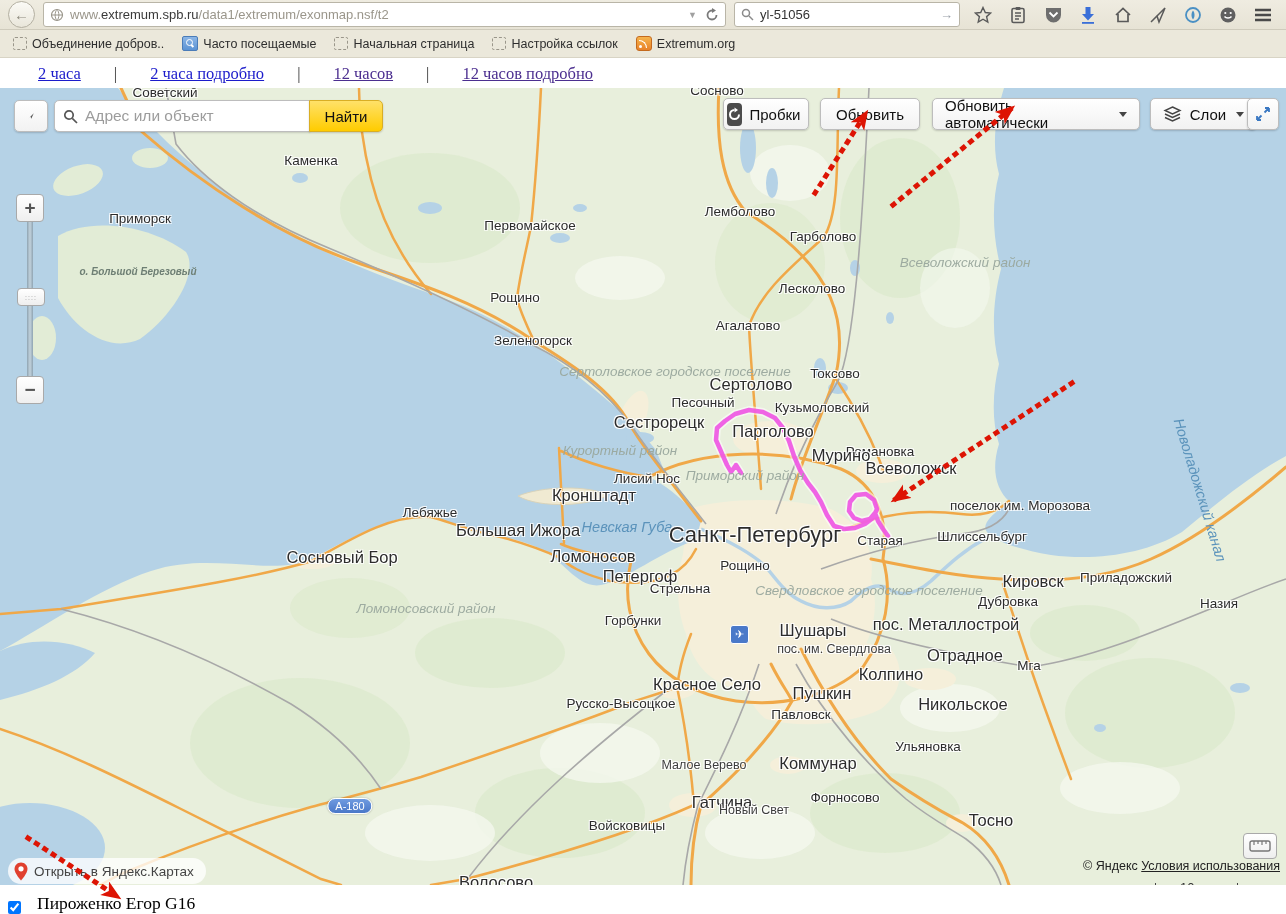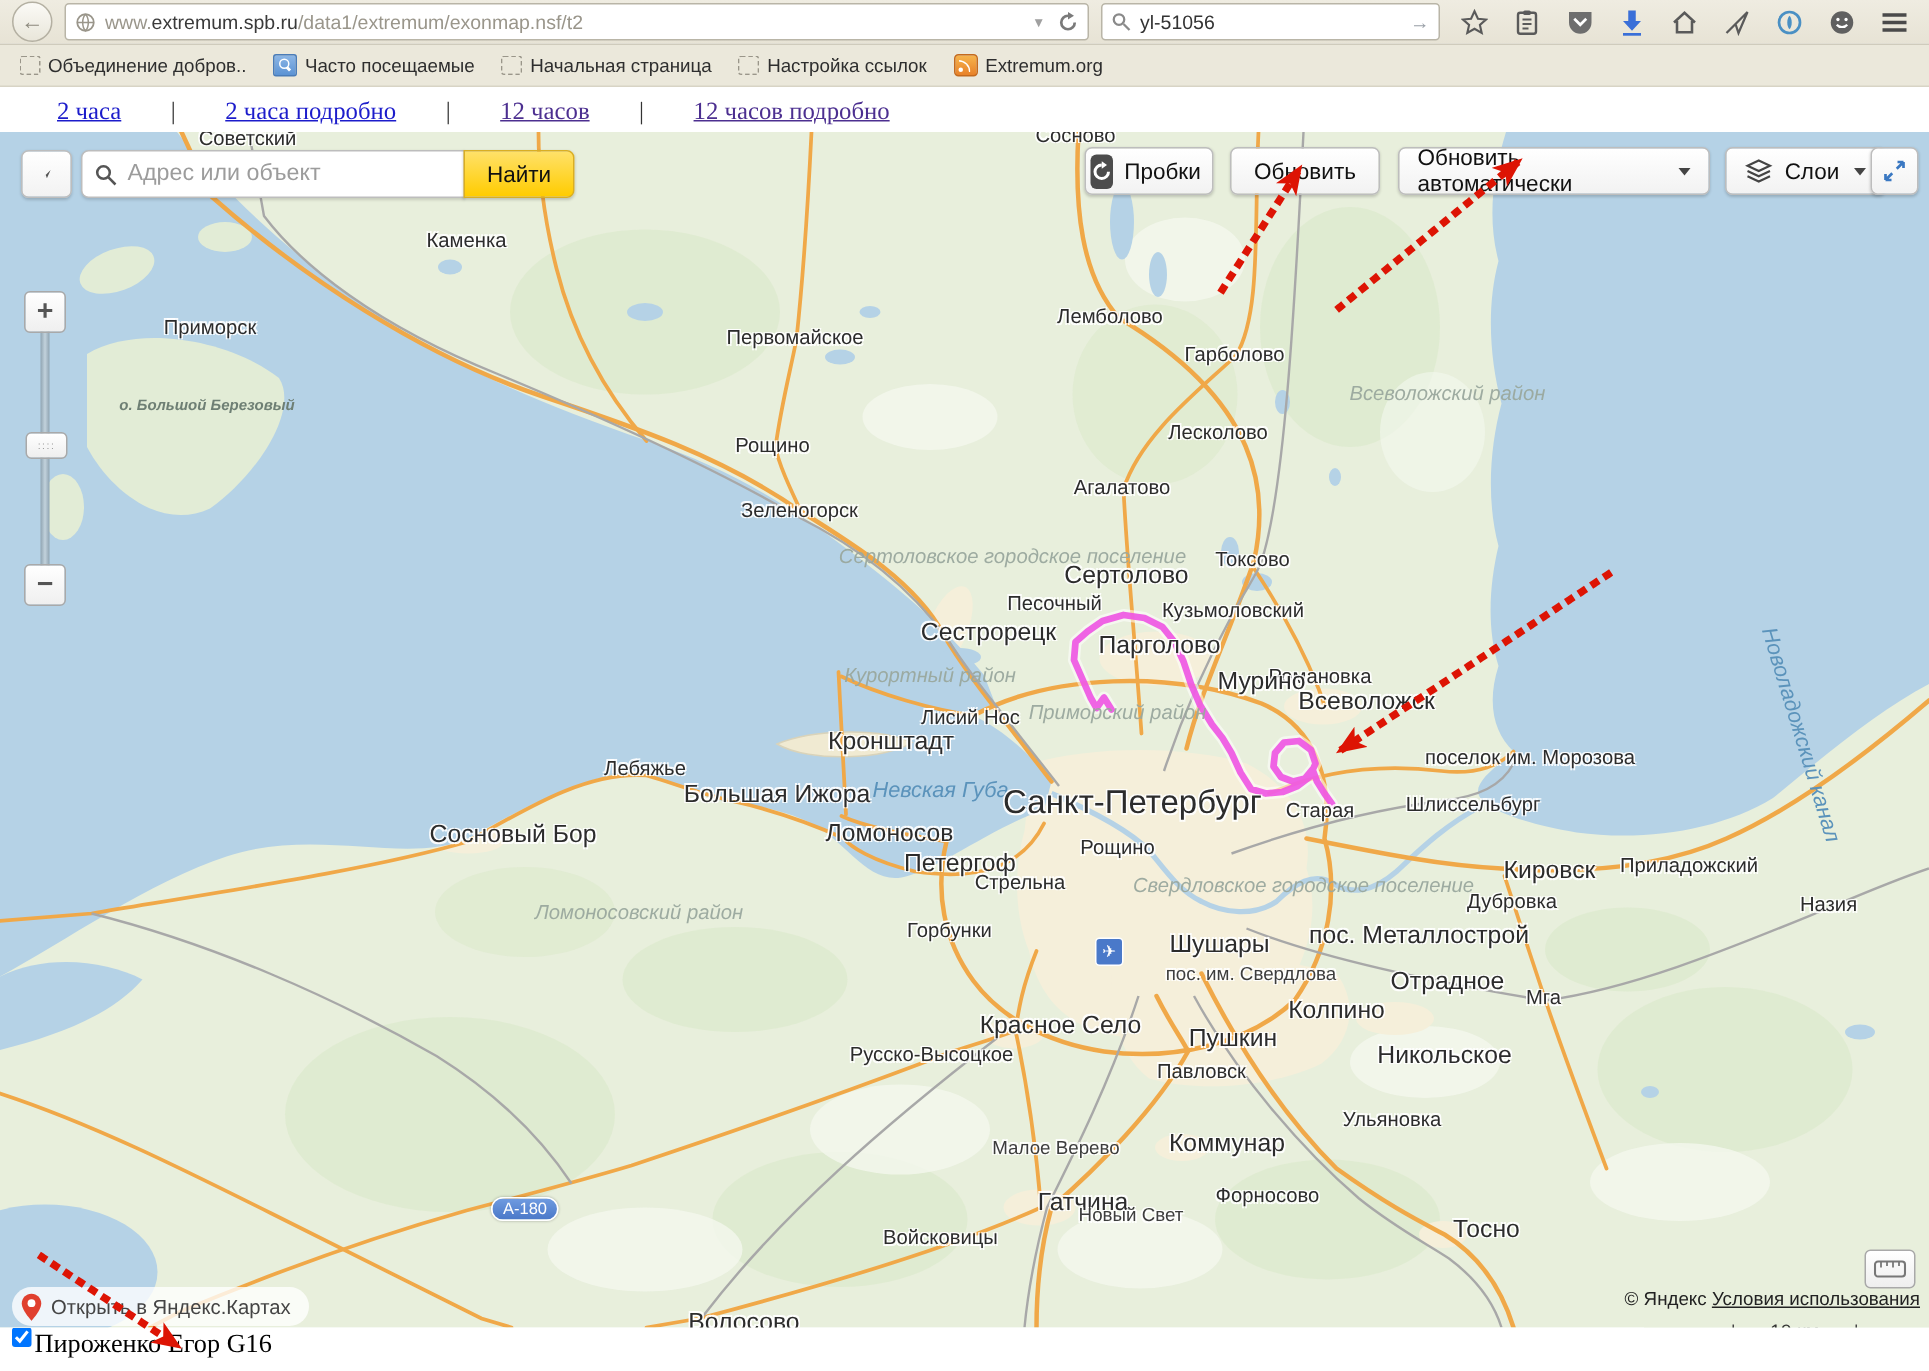--- a/index.html
+++ b/index.html
@@ -72,21 +72,21 @@
 
   #open-yandex{left:8px;top:770px;height:26px;display:flex;align-items:center;gap:6px;background:rgba(255,255,255,.78);border-radius:13px;padding:0 12px 0 6px;font-size:13.5px;color:#444;cursor:pointer;}
   #scalebar{left:1155px;top:748px;display:flex;align-items:center;color:#333;font-size:13px;gap:4px;margin-top:44px;}
   .scale-tick{width:1px;height:9px;background:#444;}
   .scale-line{width:16px;height:1px;background:#444;}
   #ruler-btn{left:1243px;top:745px;width:32px;height:24px;background:linear-gradient(#fff,#eee);border:1px solid #a9a9a9;border-radius:4px;display:flex;align-items:center;justify-content:center;cursor:pointer;}
   #map-copyright{left:0;top:771px;width:1280px;text-align:right;font-size:12.5px;color:#222;}
   #terms-link{text-decoration:underline;color:#222;cursor:pointer;}
 
   
-  #footer{position:absolute;left:0;top:885px;width:1096px;height:29px;background:#fff;display:flex;align-items:flex-start;padding-left:8px;box-sizing:border-box;gap:2px;font-family:"Liberation Serif",serif;font-size:17.5px;color:#000;}
+  #footer{position:absolute;left:0;top:885px;width:1096px;height:29px;background:#fff;display:flex;align-items:flex-end;padding-left:8px;box-sizing:border-box;gap:16px;font-family:"Liberation Serif",serif;font-size:17.5px;color:#000;}
   #footer input{width:13px;height:13px;margin:0;}
 
   #arrows-overlay{position:absolute;left:0;top:0;z-index:50;pointer-events:none;}
 </style>
 </head>
 <body>
 
 <div id="page">
 
   <div id="navbar">

